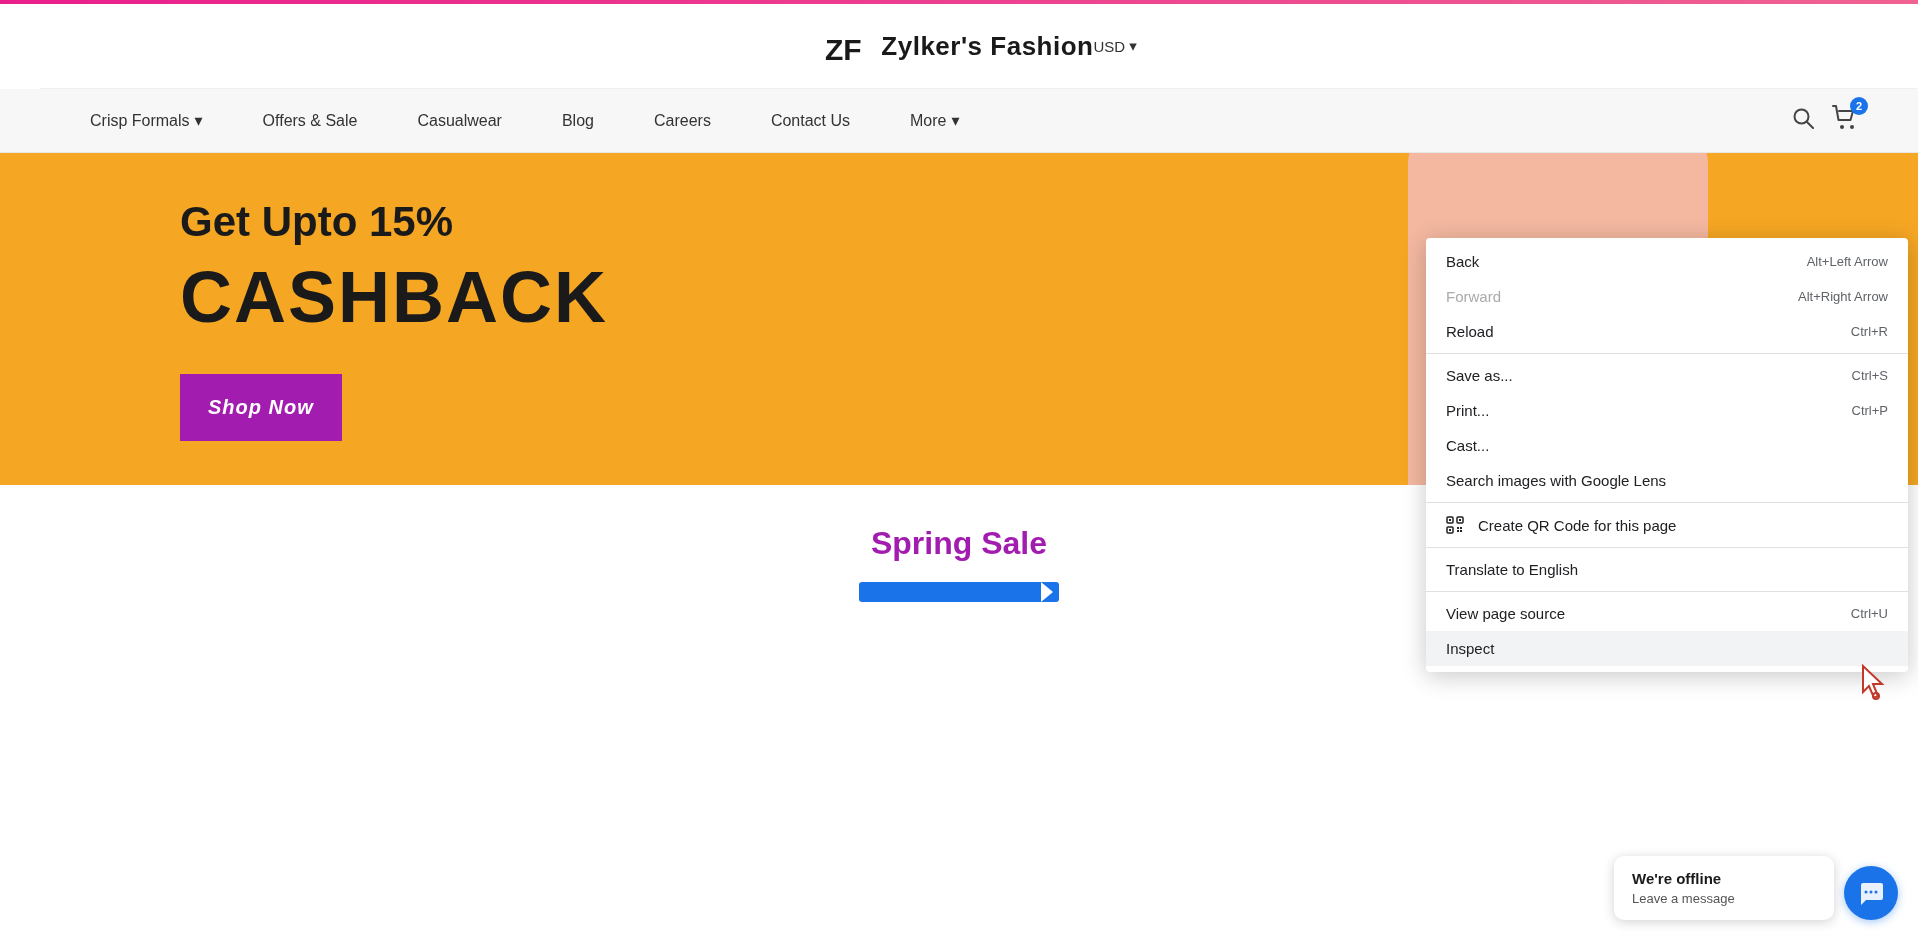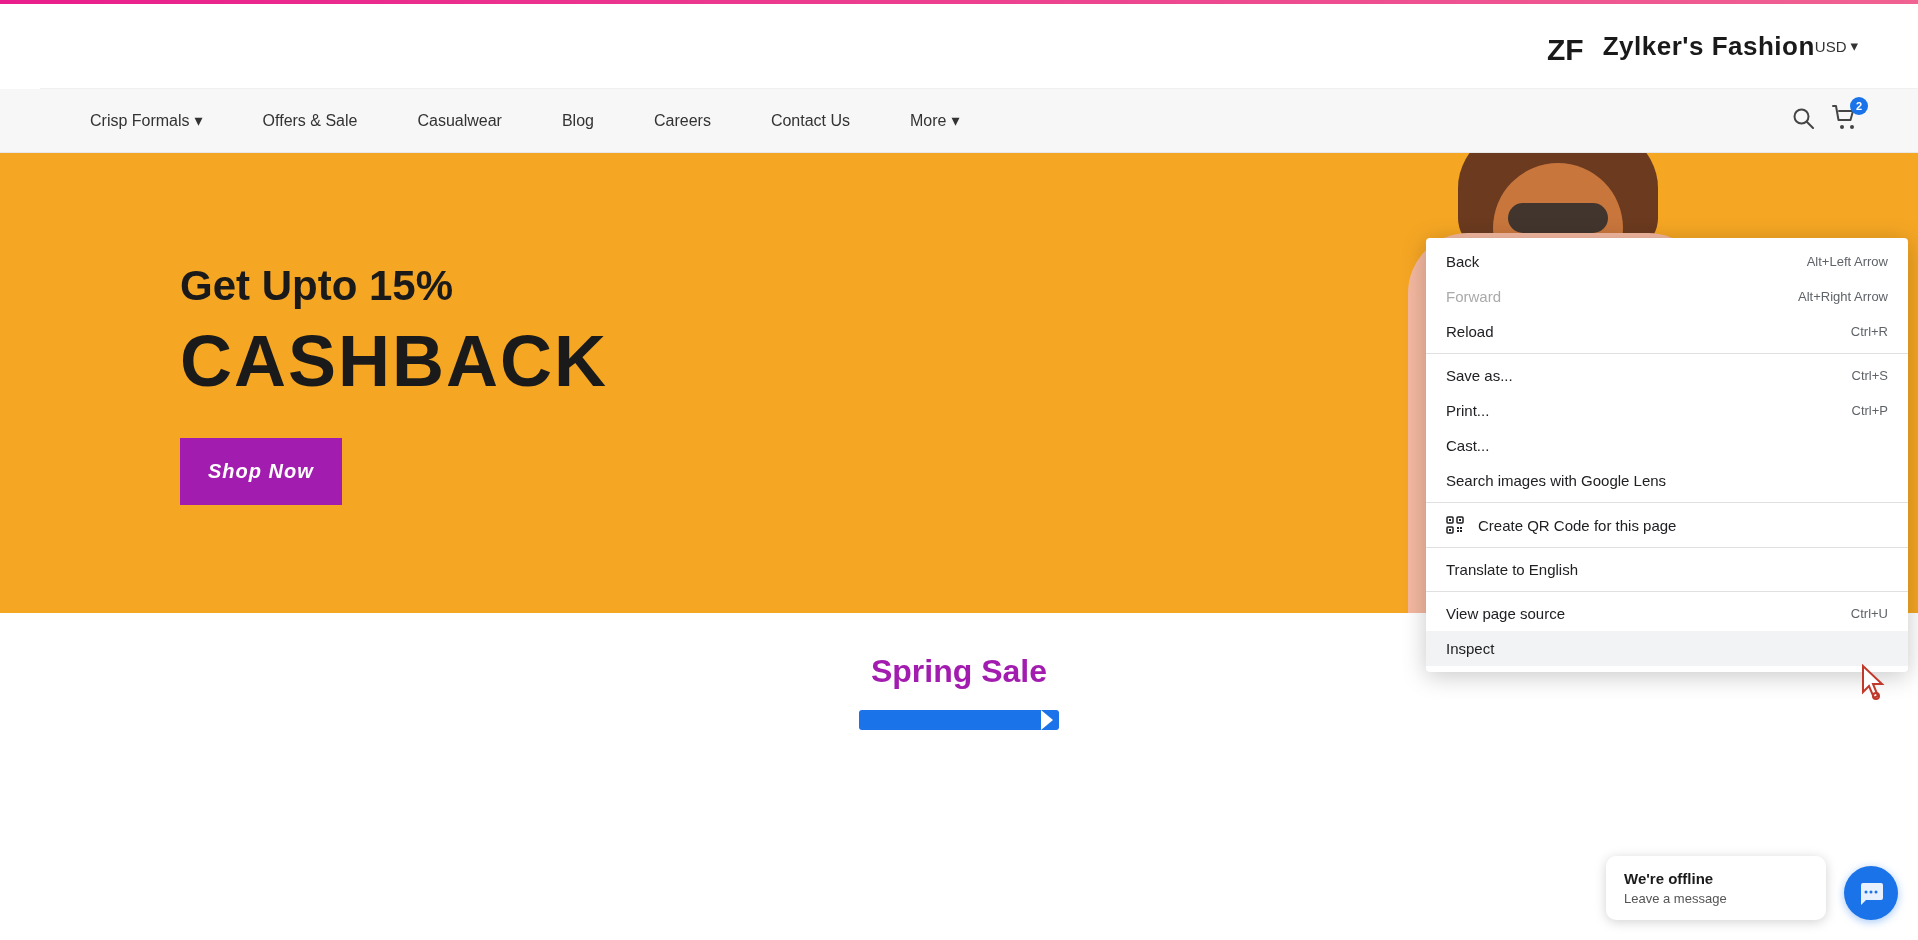--- a/index.html
+++ b/index.html
@@ -8,21 +8,21 @@
     
     .top-bar {
       height: 4px;
       background: linear-gradient(to right, #e91e8c, #f06292);
     }
 
     
     .header {
       display: flex;
       align-items: center;
-      justify-content: flex-end;
+      justify-content: center;
       padding: 18px 60px;
       background: #fff;
       border-bottom: 1px solid #f0f0f0;
       margin-left: 40px;
     }
     .logo-area {
       display: flex;
       align-items: center;
       gap: 12px;
     }
@@ -103,21 +103,21 @@
       font-size: 11px;
       display: flex;
       align-items: center;
       justify-content: center;
       font-weight: bold;
     }
 
     
     .hero {
       width: 100%;
-      height: 460px;
+      height: 332px;
       background: #f5a623;
       position: relative;
       overflow: hidden;
       display: flex;
       align-items: center;
     }
     .hero-content {
       padding: 0 180px;
       z-index: 2;
       position: relative;
@@ -316,21 +316,21 @@
       margin: 4px 0;
     }
 
     
     .chat-widget {
       position: fixed;
       bottom: 20px;
       right: 20px;
       display: flex;
       align-items: flex-end;
-      gap: 18px;
+      gap: 10px;
       z-index: 999;
     }
     .chat-bubble {
       background: #fff;
       border-radius: 10px;
       padding: 14px 18px;
       box-shadow: 0 2px 12px rgba(0,0,0,0.18);
       min-width: 220px;
     }
     .chat-bubble-title {

